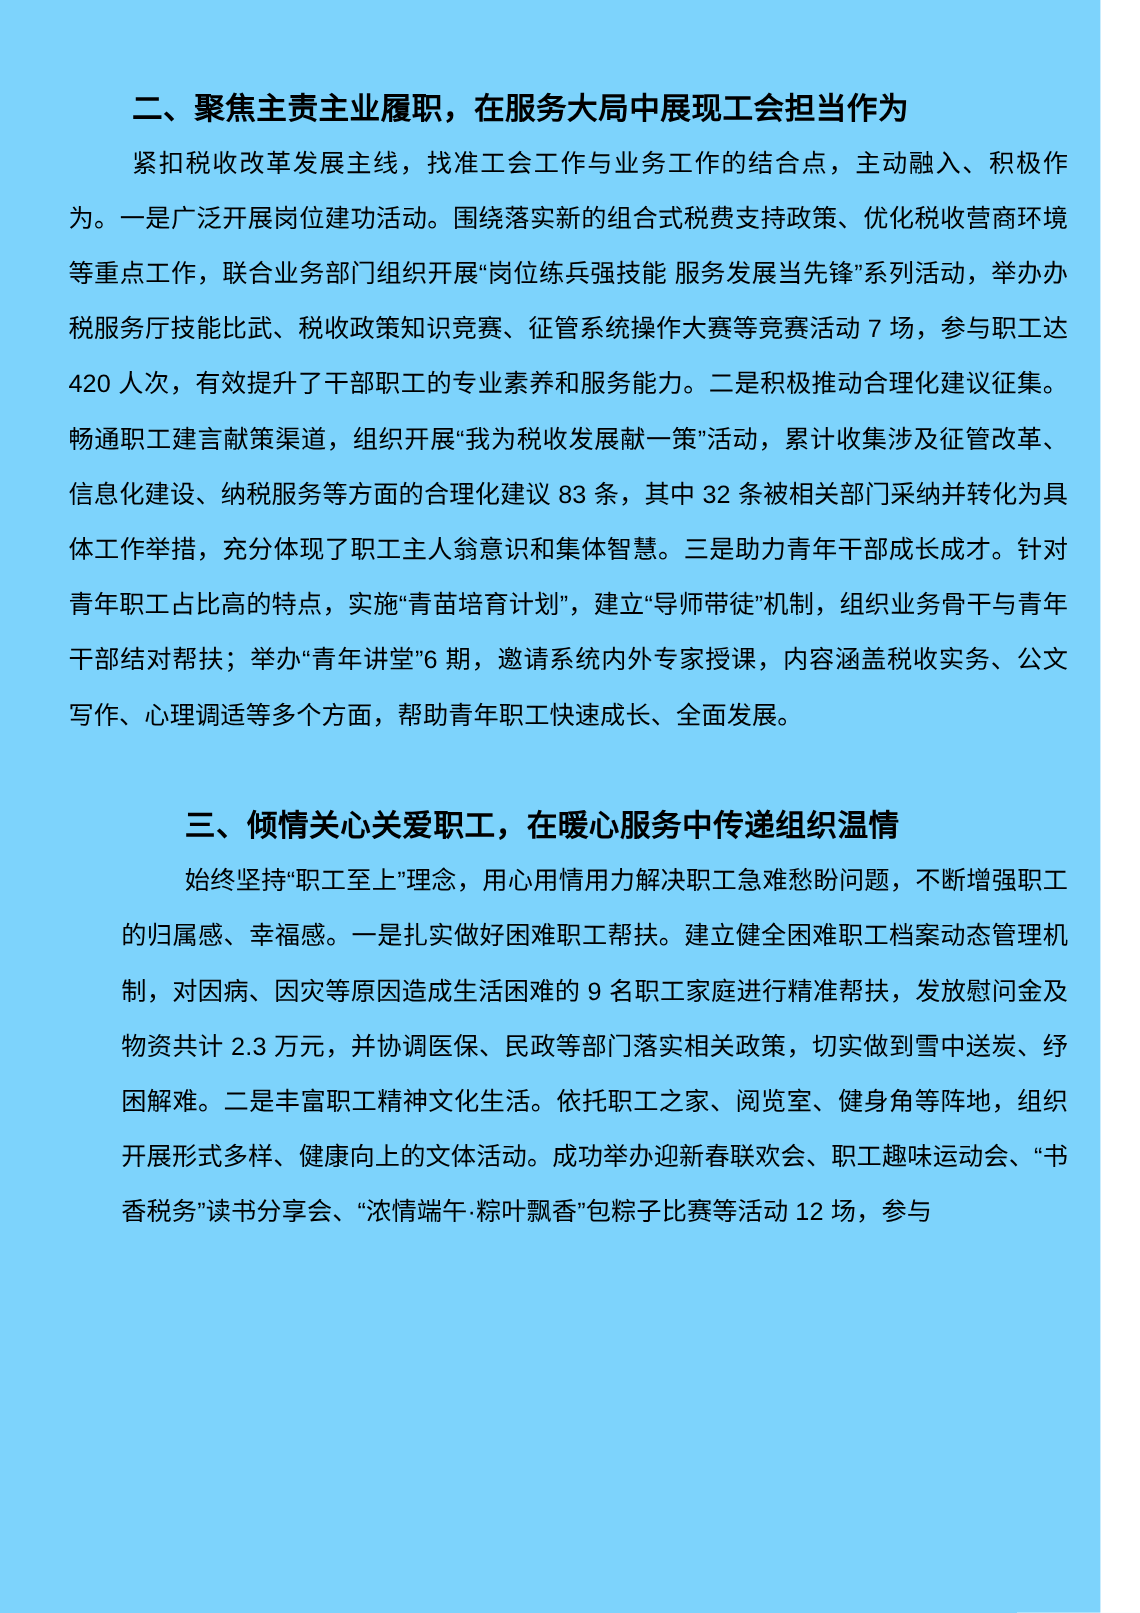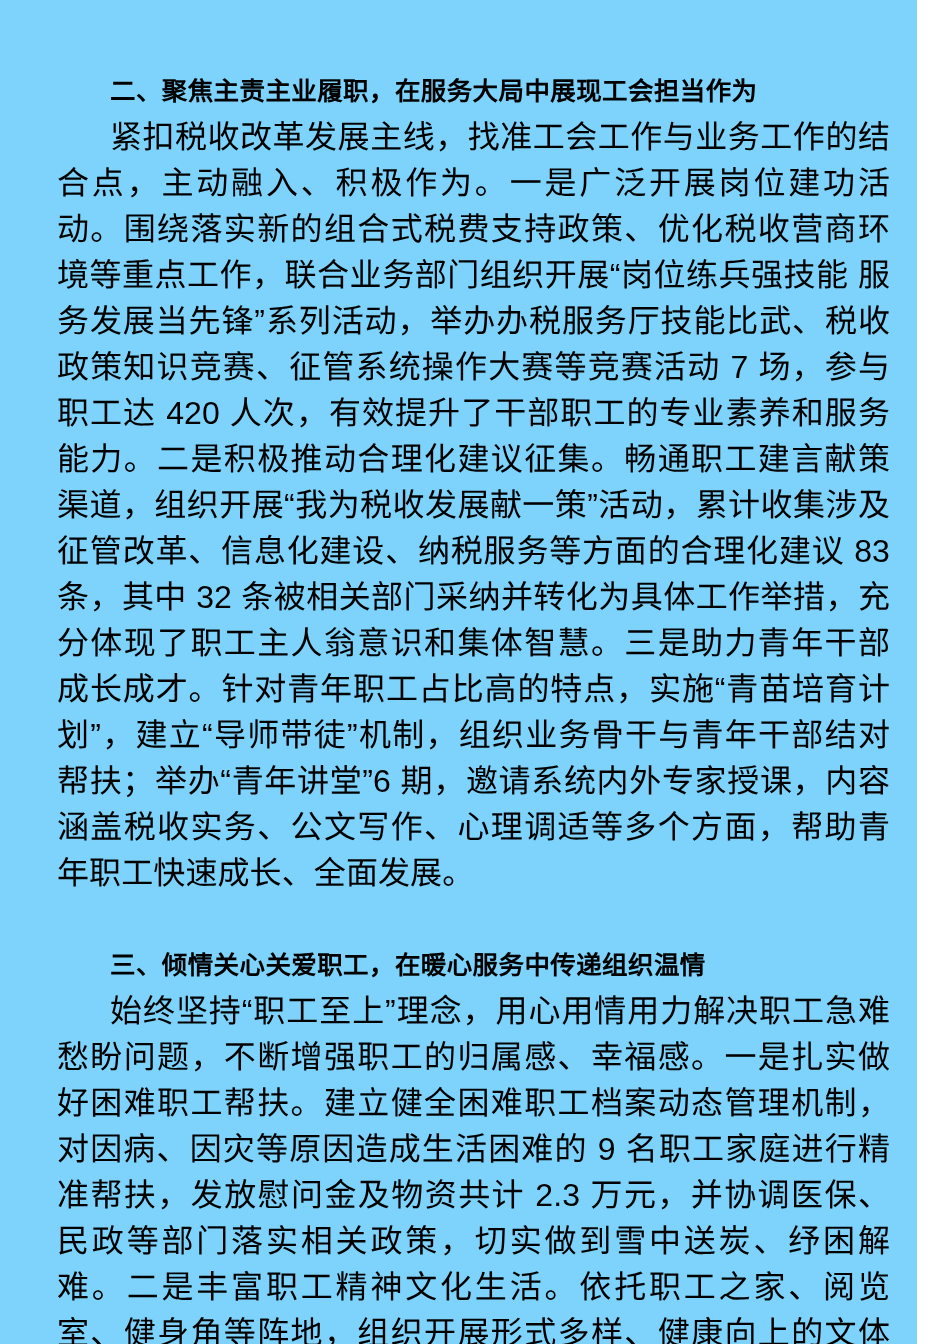--- a/index.html
+++ b/index.html
@@ -37,34 +37,35 @@
     letter-spacing: 0.4px;
     text-indent: 53px;
     margin: 0;
     white-space: nowrap;
     color: #000000;
   }
 
   
   .body-paragraph {
     font-family: "Liberation Sans", "DejaVu Sans", sans-serif;
-    font-size: 32px;
+    font-size: 21px;
     line-height: 46px;
     letter-spacing: 0.1px;
     text-align: justify;
     text-justify: inter-character;
     text-indent: 53px;
     margin: 0;
     color: #000000;
     word-break: break-all;
   }
 
   
   .section-block + .section-block {
     margin-top: 46px;
+    margin-left: 44px;
   }
 </style>
 </head>
 <body>
 
 <div class="page">
   <div class="doc-body">
 
     <div class="section-block">
       <h2 class="section-heading">二、聚焦主责主业履职，在服务大局中展现工会担当作为</h2>

